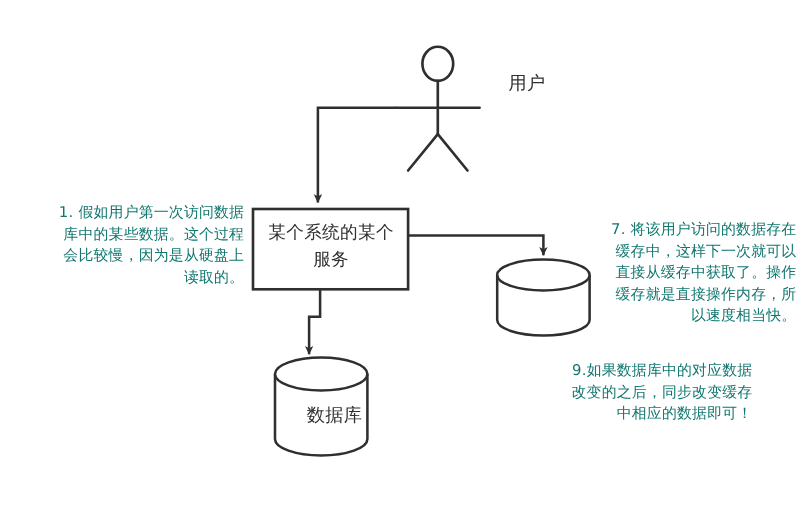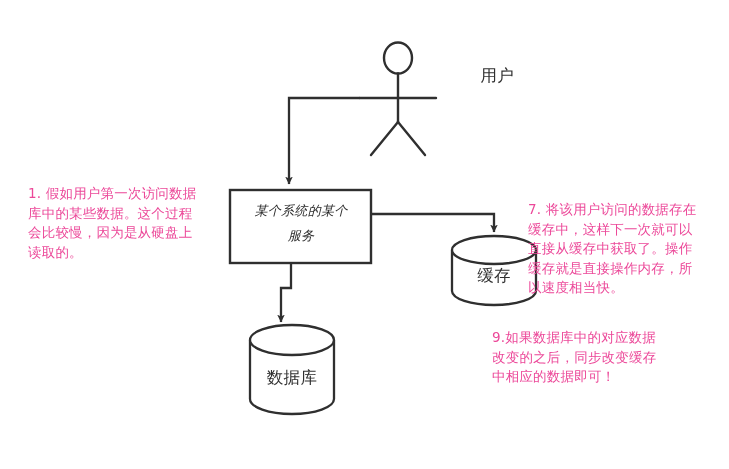--- a/index.html
+++ b/index.html
@@ -19,24 +19,24 @@
   }
   #diagram-svg {
     position: absolute;
     left: 0;
     top: 0;
     width: 729px;
     height: 469px;
   }
   .note {
     position: absolute;
-    color: #ec4899;
+    color: #0f766e;
     font-size: 13.5px;
     line-height: 19.5px;
-    text-align: left;
+    text-align: right;
     white-space: pre-line;
     letter-spacing: 0.2px;
   }
   #note-1 {
     left: 28px;
     top: 184px;
     width: 194px;
   }
   #note-2 {
     left: 528px;
@@ -52,42 +52,42 @@
     position: absolute;
     color: #2f2f2f;
     text-align: center;
     white-space: pre-line;
     letter-spacing: 0.3px;
   }
   #label-service {
     left: 232px;
     top: 198px;
     width: 138px;
-    font-size: 13px;
+    font-size: 16px;
     line-height: 25px;
-    font-style: italic;
   }
   #label-cache {
     left: 452px;
     top: 265px;
     width: 84px;
     font-size: 16.5px;
   }
   #label-database {
     left: 250px;
     top: 367px;
     width: 84px;
     font-size: 16.5px;
+    padding-left: 12px;
   }
   #label-actor {
     left: 444px;
     top: 65px;
     width: 70px;
     font-size: 16.5px;
-    text-align: right;
+    text-align: center;
   }
 </style>
 </head>
 <body>
 
 <div id="canvas">
 
   <svg id="diagram-svg" viewBox="0 0 729 469">
     <defs>
       <marker id="arrowhead" markerWidth="9" markerHeight="9" refX="7.4" refY="4" orient="auto" markerUnits="userSpaceOnUse">
@@ -126,21 +126,20 @@
       <path d="M 250 340 L 250 399 A 42 15 0 0 0 334 399 L 334 340" fill="#ffffff"></path>
       <ellipse cx="292" cy="340" rx="42" ry="15" fill="#ffffff"></ellipse>
     </g>
   </svg>
 
   <div class="node-label" id="label-actor">用户</div>
 
   <div class="node-label" id="label-service">某个系统的某个
 服务</div>
 
-  <div class="node-label" id="label-cache">缓存</div>
 
   <div class="node-label" id="label-database">数据库</div>
 
   <div class="note" id="note-1">1. 假如用户第一次访问数据
 库中的某些数据。这个过程
 会比较慢，因为是从硬盘上
 读取的。</div>
 
   <div class="note" id="note-2">7. 将该用户访问的数据存在
 缓存中，这样下一次就可以

